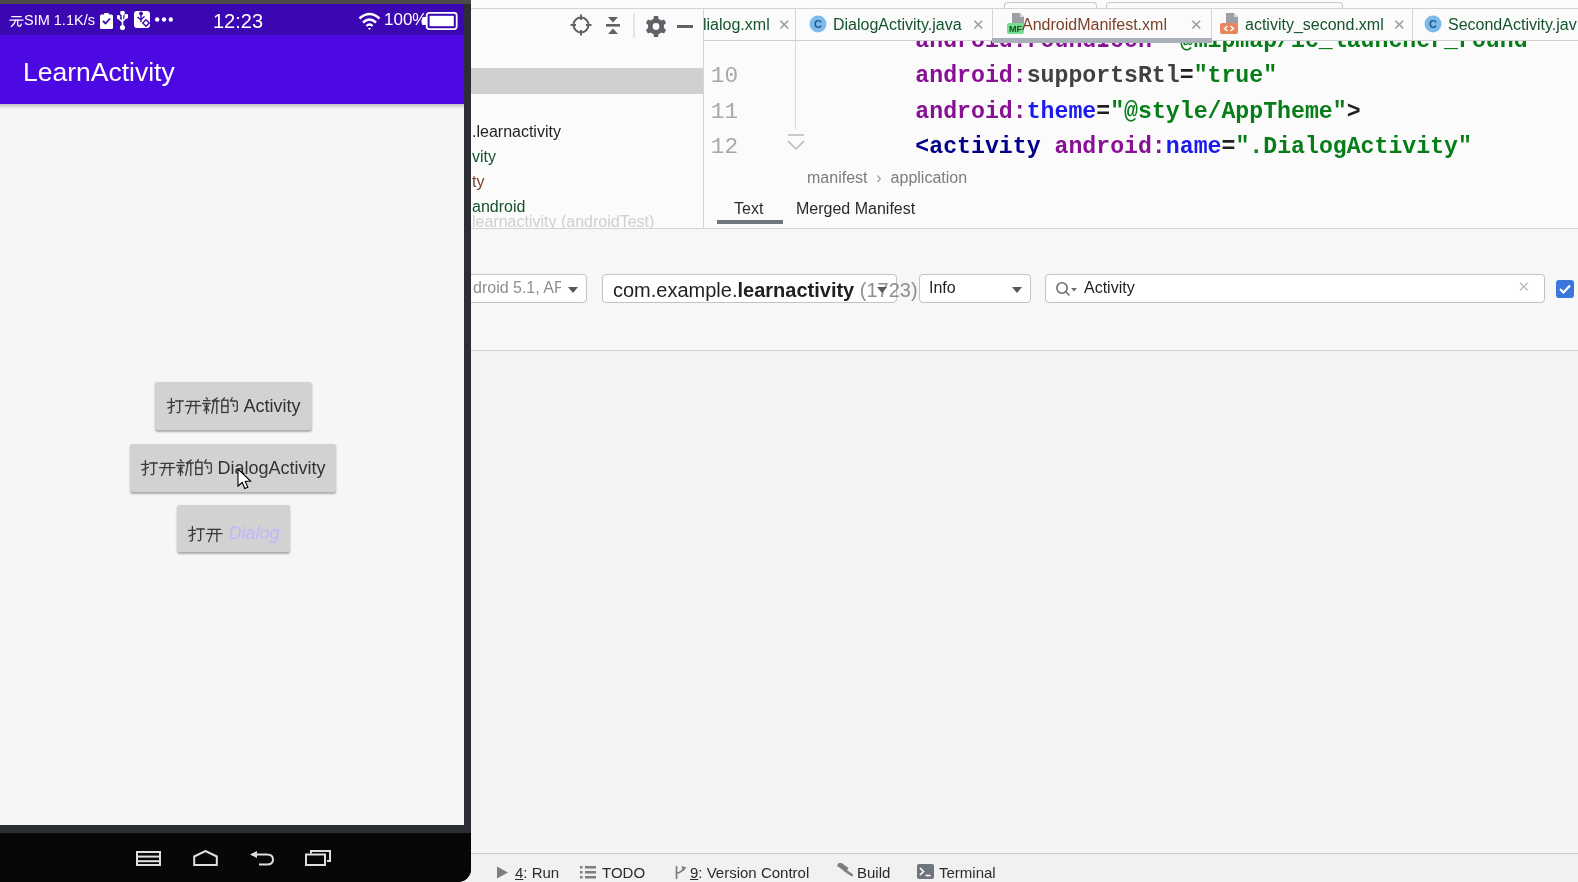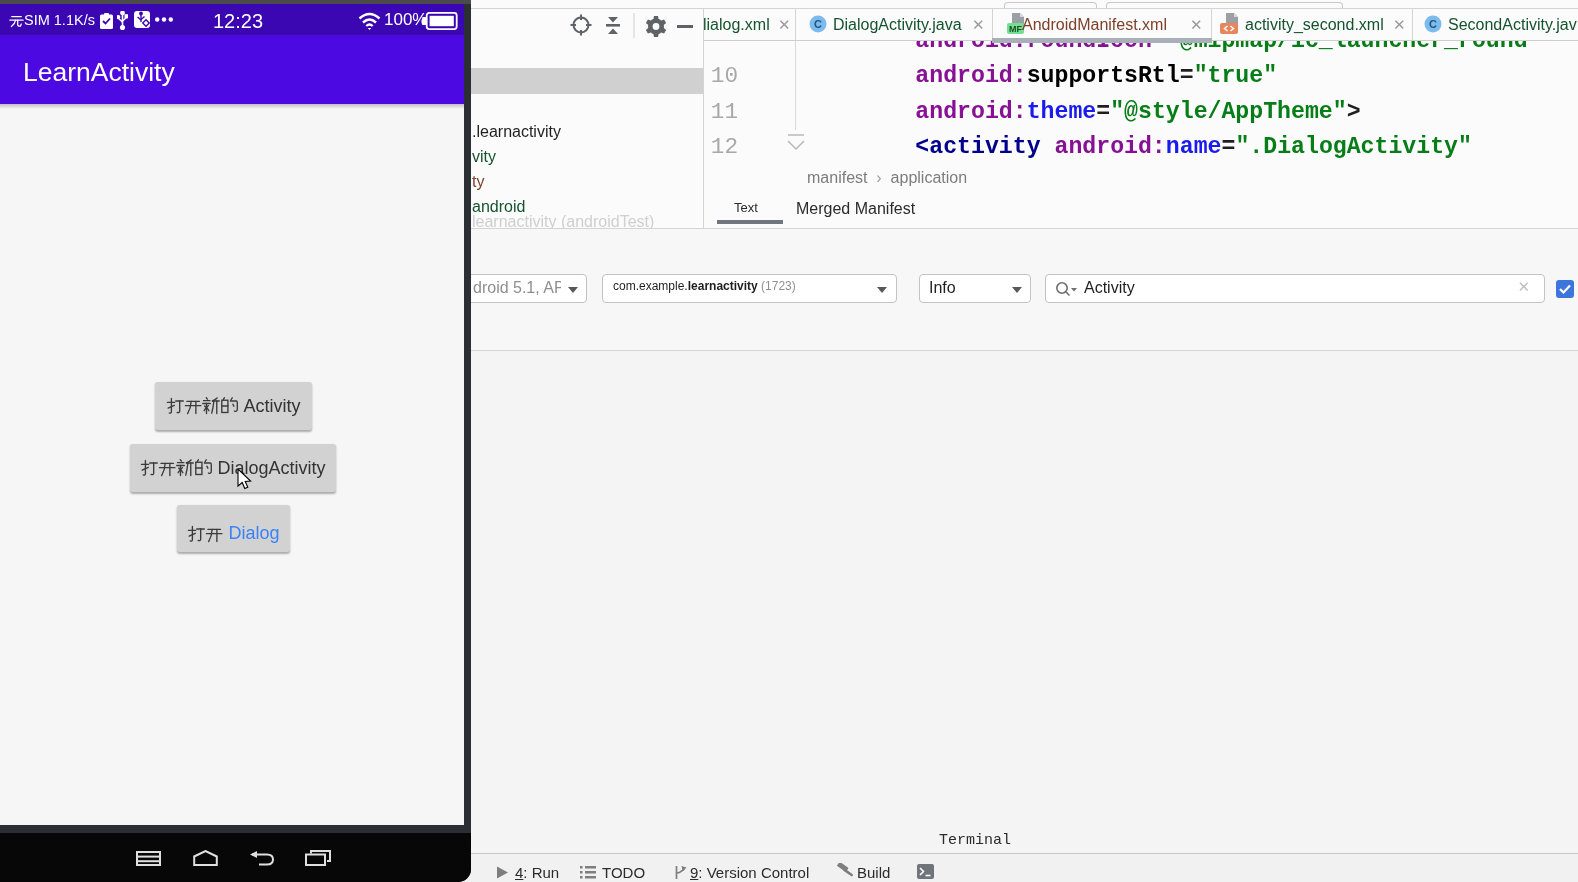--- a/index.html
+++ b/index.html
@@ -64,28 +64,28 @@
     </div>
 
   <div class="abs" style="left:704px;top:8px;width:874px;height:220px;background:#fbfbfb;overflow:hidden;">
     <div class="gut abs" style="left:0px;top:15.5px;width:34px;line-height:35.5px;">&nbsp;<br>10<br>11<br>12</div>
     <div class="abs" style="left:91px;top:26px;width:1px;height:96px;background:#d9d9d9;"></div>
     <svg class="abs" style="left:81px;top:122px;" width="22" height="26" viewBox="0 0 22 26">
       <line x1="3" y1="5" x2="19" y2="5" stroke="#b8b8b8" stroke-width="1.5"></line>
       <polyline points="3,11 11,19 19,11" fill="none" stroke="#b8b8b8" stroke-width="1.5"></polyline>
     </svg>
     <div class="codeline abs" style="left:100px;top:15.5px;"><span style="color:#871094">        android:roundIcon</span><span style="color:#1f1f1f">=</span><span style="color:#067d17">"@mipmap/ic_launcher_round"</span>
-<span style="color:#871094">        android:</span><span style="color:#000000">supportsRtl</span><span style="color:#1f1f1f">=</span><span style="color:#067d17">"true"</span>
+<span style="color:#871094">        android:</span><span style="color:#404040">supportsRtl</span><span style="color:#1f1f1f">=</span><span style="color:#067d17">"true"</span>
 <span style="color:#871094">        android:</span><span style="color:#1b1bef">theme</span><span style="color:#1f1f1f">=</span><span style="color:#067d17">"@style/AppTheme"</span><span style="color:#1f1f1f">&gt;</span>
 <span style="color:#00008b">        &lt;activity </span><span style="color:#871094">android:</span><span style="color:#1b1bef">name</span><span style="color:#1f1f1f">=</span><span style="color:#067d17">".DialogActivity"</span></div>
   </div>
 
   <div class="abs" style="left:807px;top:169px;font-size:16px;color:#7c7c7c;">manifest&nbsp;&nbsp;<span style="color:#9a9a9a">›</span>&nbsp;&nbsp;application</div>
 
-  <div class="abs" style="left:734px;top:200px;font-size:13px;color:#2b2b2b;">Text</div>
+  <div class="abs" style="left:734px;top:200px;font-size:16px;color:#2b2b2b;">Text</div>
   <div class="abs" style="left:796px;top:200px;font-size:16px;color:#2b2b2b;">Merged Manifest</div>
   <div class="abs" style="left:717px;top:220px;width:66px;height:4px;background:#70767e;"></div>
 
   <div class="abs" style="left:704px;top:8px;width:874px;height:32px;background:#fbfbfb;border-bottom:1px solid #cecece;"></div>
   <div class="abs" style="left:1004px;top:2px;width:91px;height:6px;border:1px solid #c9c9c9;border-bottom:none;border-radius:4px 4px 0 0;background:#fbfbfb;"></div>
   <div class="abs" style="left:1106px;top:2px;width:235px;height:6px;border:1px solid #c9c9c9;border-bottom:none;border-radius:4px 4px 0 0;background:#fbfbfb;"></div>
 
   <div class="abs tabtext green" style="left:703px;top:16px;">lialog.xml</div>
   <div class="abs tabx" style="left:778px;top:16px;">✕</div>
   <div class="abs vline" style="left:795px;top:8px;height:32px;"></div>
@@ -133,21 +133,21 @@
 
   <div class="abs" style="left:0;top:229px;width:1578px;height:121px;background:#f7f7f7;"></div>
   <div class="abs hairline" style="left:0;top:350px;width:1578px;"></div>
   <div class="abs" style="left:0;top:351px;width:1578px;height:502px;background:#f4f4f4;"></div>
 
   <div class="dd" style="left:430px;width:155px;">
     <div style="position:absolute;left:42px;top:4px;font-size:16px;color:#8f8f8f;white-space:nowrap;overflow:hidden;width:88px;">droid 5.1, AP</div>
     <div class="ddarrow" style="right:8px;"></div>
   </div>
   <div class="dd" style="left:602px;width:293px;">
-    <div style="position:absolute;left:10px;top:4px;font-size:12px;color:#1f1f1f;white-space:nowrap;">com.example.<b>learnactivity</b> <span style="color:#8f8f8f">(1723)</span></div>
+    <div style="position:absolute;left:10px;top:4px;font-size:20px;color:#1f1f1f;white-space:nowrap;">com.example.<b>learnactivity</b> <span style="color:#8f8f8f">(1723)</span></div>
     <div class="ddarrow" style="right:9px;"></div>
   </div>
   <div class="dd" style="left:919px;width:110px;">
     <div style="position:absolute;left:9px;top:4px;font-size:16px;color:#1f1f1f;">Info</div>
     <div class="ddarrow" style="right:8px;"></div>
   </div>
   <div class="dd" style="left:1045px;width:498px;">
     <svg style="position:absolute;left:8px;top:5px;" width="24" height="18" viewBox="0 0 24 18">
       <circle cx="8" cy="8" r="5.2" fill="none" stroke="#6f6f6f" stroke-width="1.6"></circle>
       <line x1="11.8" y1="11.8" x2="15.5" y2="15.5" stroke="#6f6f6f" stroke-width="1.6"></line>
@@ -193,21 +193,21 @@
       <rect x="2" y="1" width="11" height="5" rx="1" transform="rotate(35 7 4)"></rect>
       <rect x="8" y="8" width="11" height="2.6" rx="1.3" transform="rotate(35 13 9)"></rect>
     </g>
   </svg>
   <div class="abs sbitem" style="left:857px;top:864px;">Build</div>
   <svg class="abs" style="left:917px;top:864px;" width="17" height="15" viewBox="0 0 17 15">
     <rect x="0" y="0" width="17" height="15" rx="2" fill="#6f757b"></rect>
     <polyline points="3,4 6.5,7.5 3,11" fill="none" stroke="#fff" stroke-width="1.6"></polyline>
     <line x1="8.5" y1="11.5" x2="13.5" y2="11.5" stroke="#fff" stroke-width="1.6"></line>
   </svg>
-  <div class="abs sbitem" style="left:939px;top:832px;font-family:Liberation Mono, monospace;">Terminal</div>
+  <div class="abs sbitem" style="left:939px;top:864px;">Terminal</div>
 
   <div class="abs" style="left:0;top:0;width:471px;height:882px;border-bottom-right-radius:13px;background:#2b2e33;overflow:hidden;">
 
     <div class="abs" style="left:0;top:0;width:471px;height:4px;background:#4b4b4b;"></div>
 
     <div class="abs" style="left:0;top:4px;width:464px;height:31px;background:#3a07b2;color:#fff;">
       <div class="abs" style="left:9px;top:8px;font-size:14.5px;letter-spacing:0;">
         <span class="cjk" style="vertical-align:-2.5px;"><svg width="15" height="15" viewBox="0 0 100 100" class="cjkw">
           <line x1="18" y1="24" x2="82" y2="24"></line>
               <line x1="6" y1="48" x2="94" y2="48"></line>
@@ -357,21 +357,21 @@
             <line x1="24" y1="4" x2="18" y2="16"></line>
             <rect x="10" y="18" width="34" height="68" fill="none"></rect>
             <line x1="10" y1="50" x2="44" y2="50"></line>
             <line x1="68" y1="4" x2="60" y2="18"></line>
             <path d="M58 22 L90 22 Q97 22 96 34 L96 66 Q96 84 80 78"></path>
             <line x1="72" y1="40" x2="77" y2="52"></line>
           </svg>
         </span>
         <span style="margin-left:5px;">DialogActivity</span>
     </div>
-    <div class="abs" style="left:177px;top:505px;width:113px;height:57px;display:flex;align-items:center;justify-content:center;font-size:18px;color:#3b82f6;">
+    <div class="abs" style="left:177px;top:505px;width:113px;height:57px;display:flex;align-items:center;justify-content:center;font-size:18px;color:#c4b5fd;font-style:italic;">
       <span class="cjk">
           <svg width="18" height="18" viewBox="0 0 100 100" class="cjkstroke">
             <line x1="8" y1="30" x2="48" y2="30"></line>
             <path d="M30 8 L30 82 Q30 92 18 88"></path>
             <line x1="12" y1="62" x2="46" y2="46"></line>
             <line x1="54" y1="22" x2="96" y2="22"></line>
             <path d="M76 22 L76 78 Q76 90 62 86"></path>
           </svg>
         </span>
         <span class="cjk">

